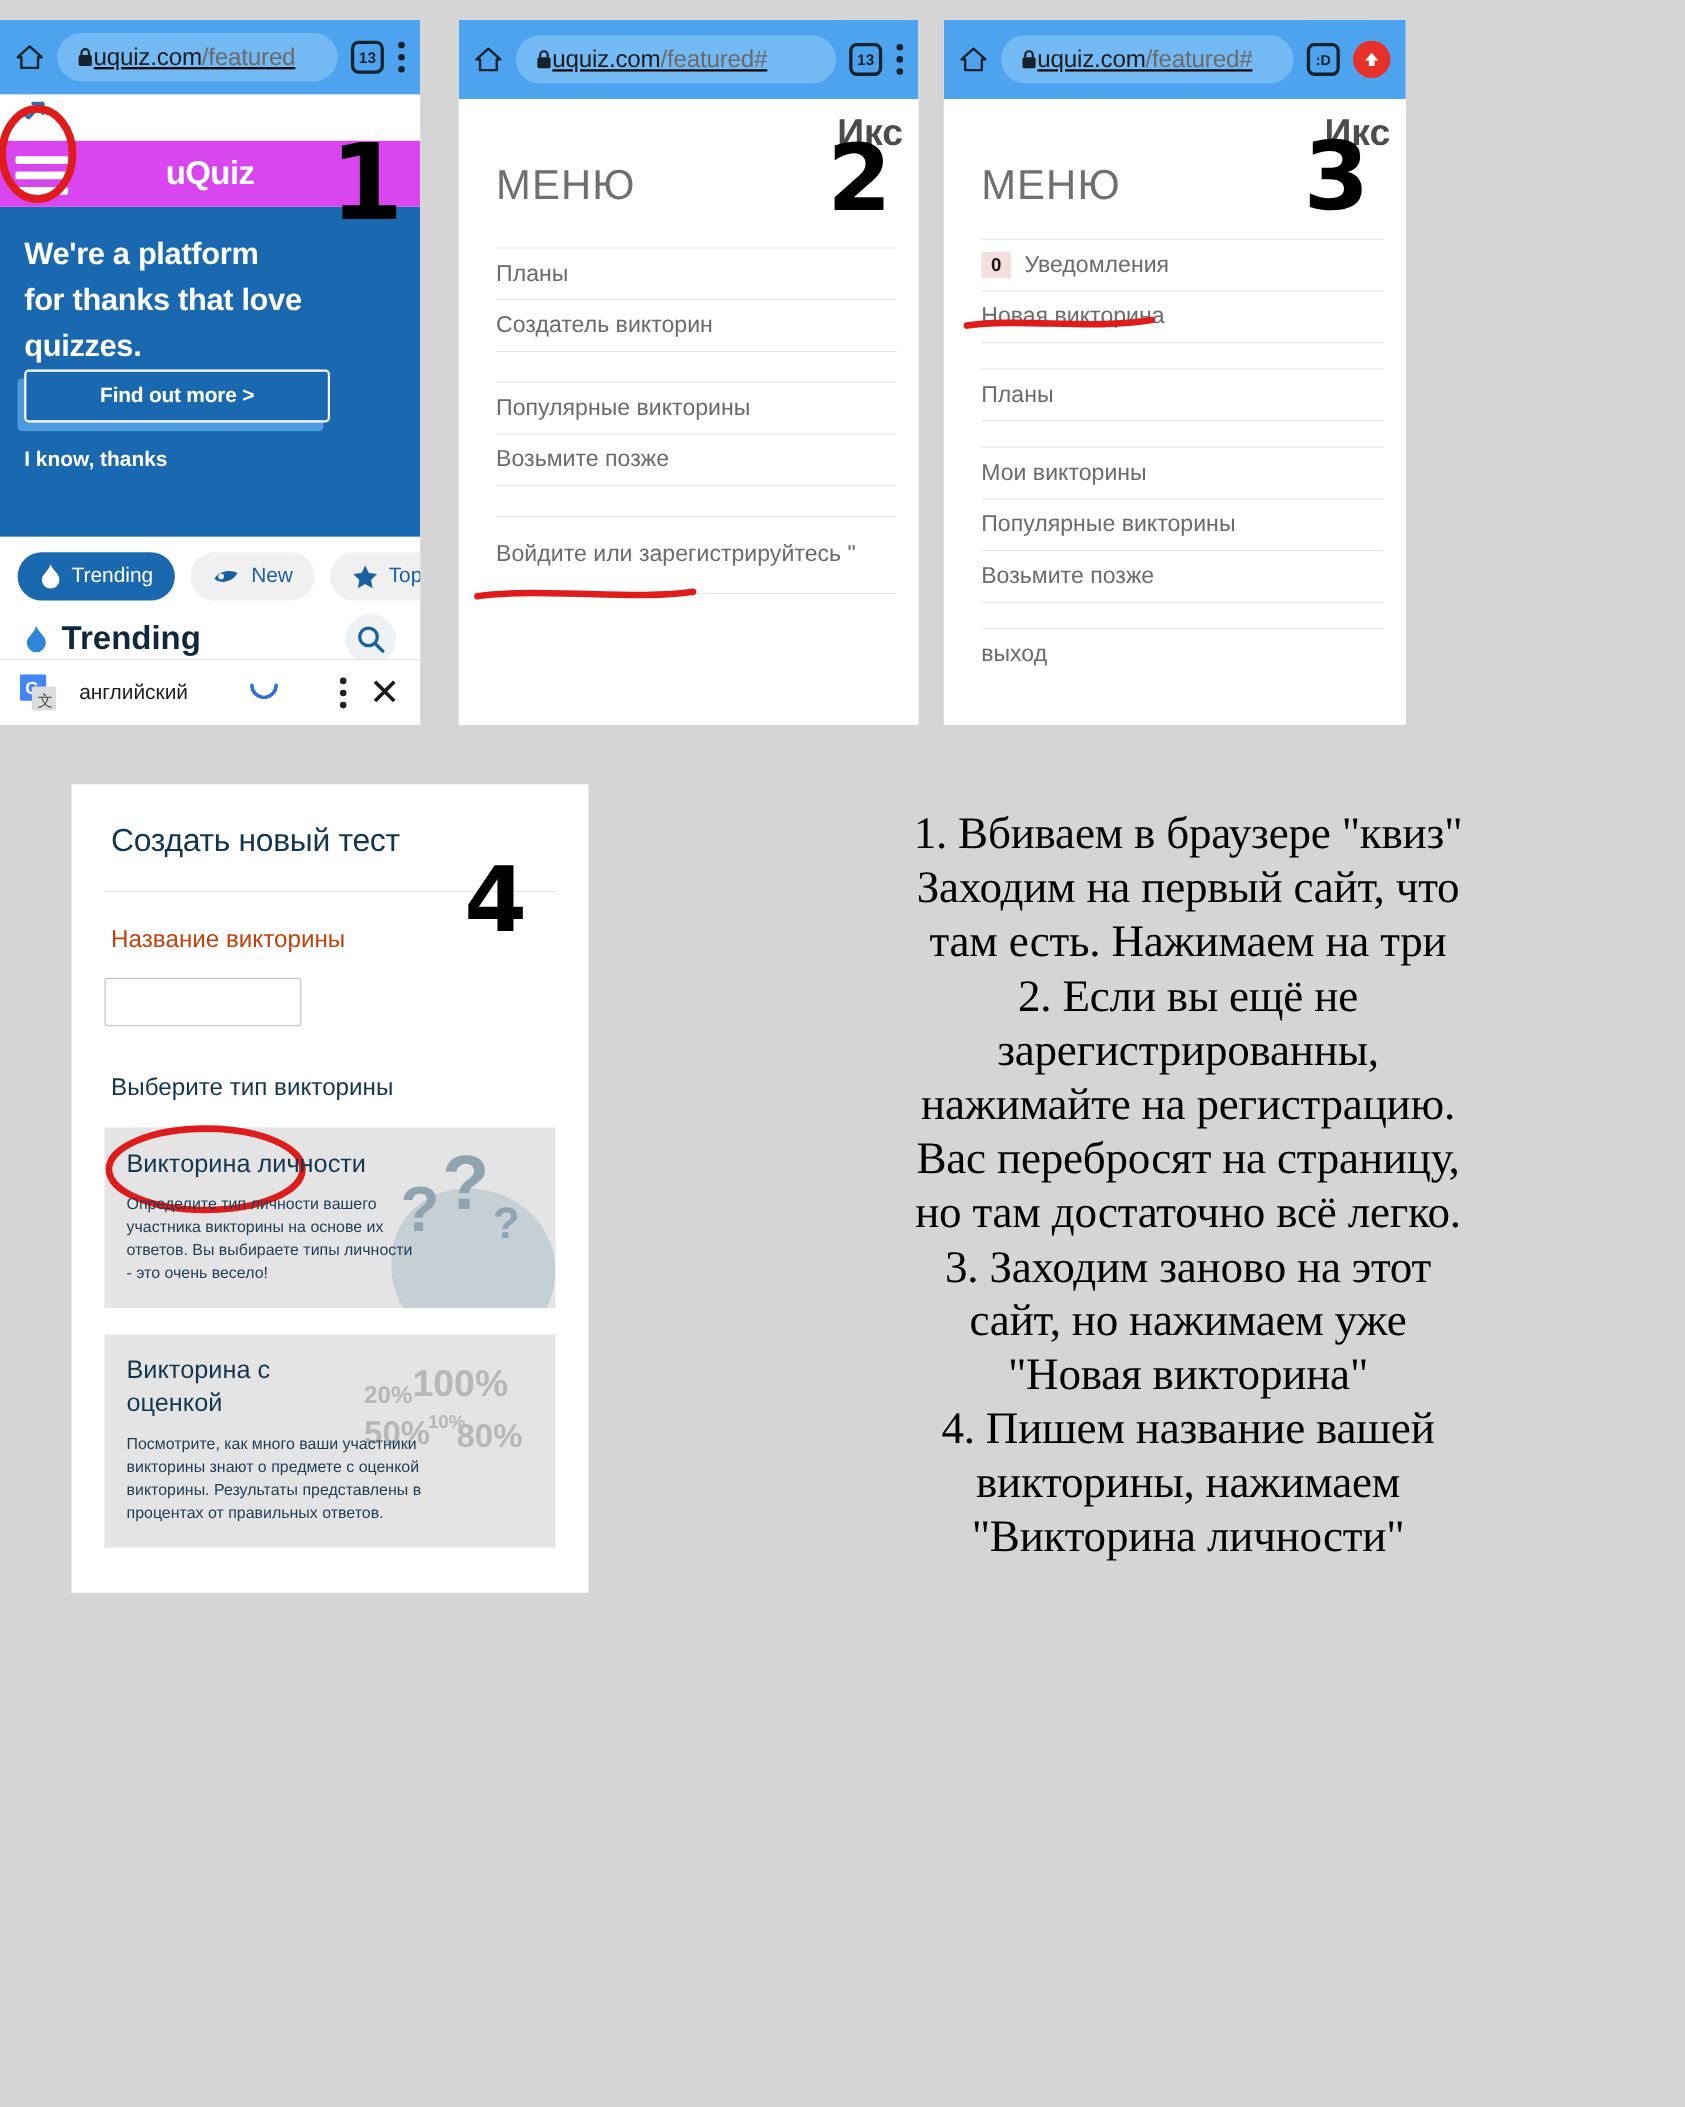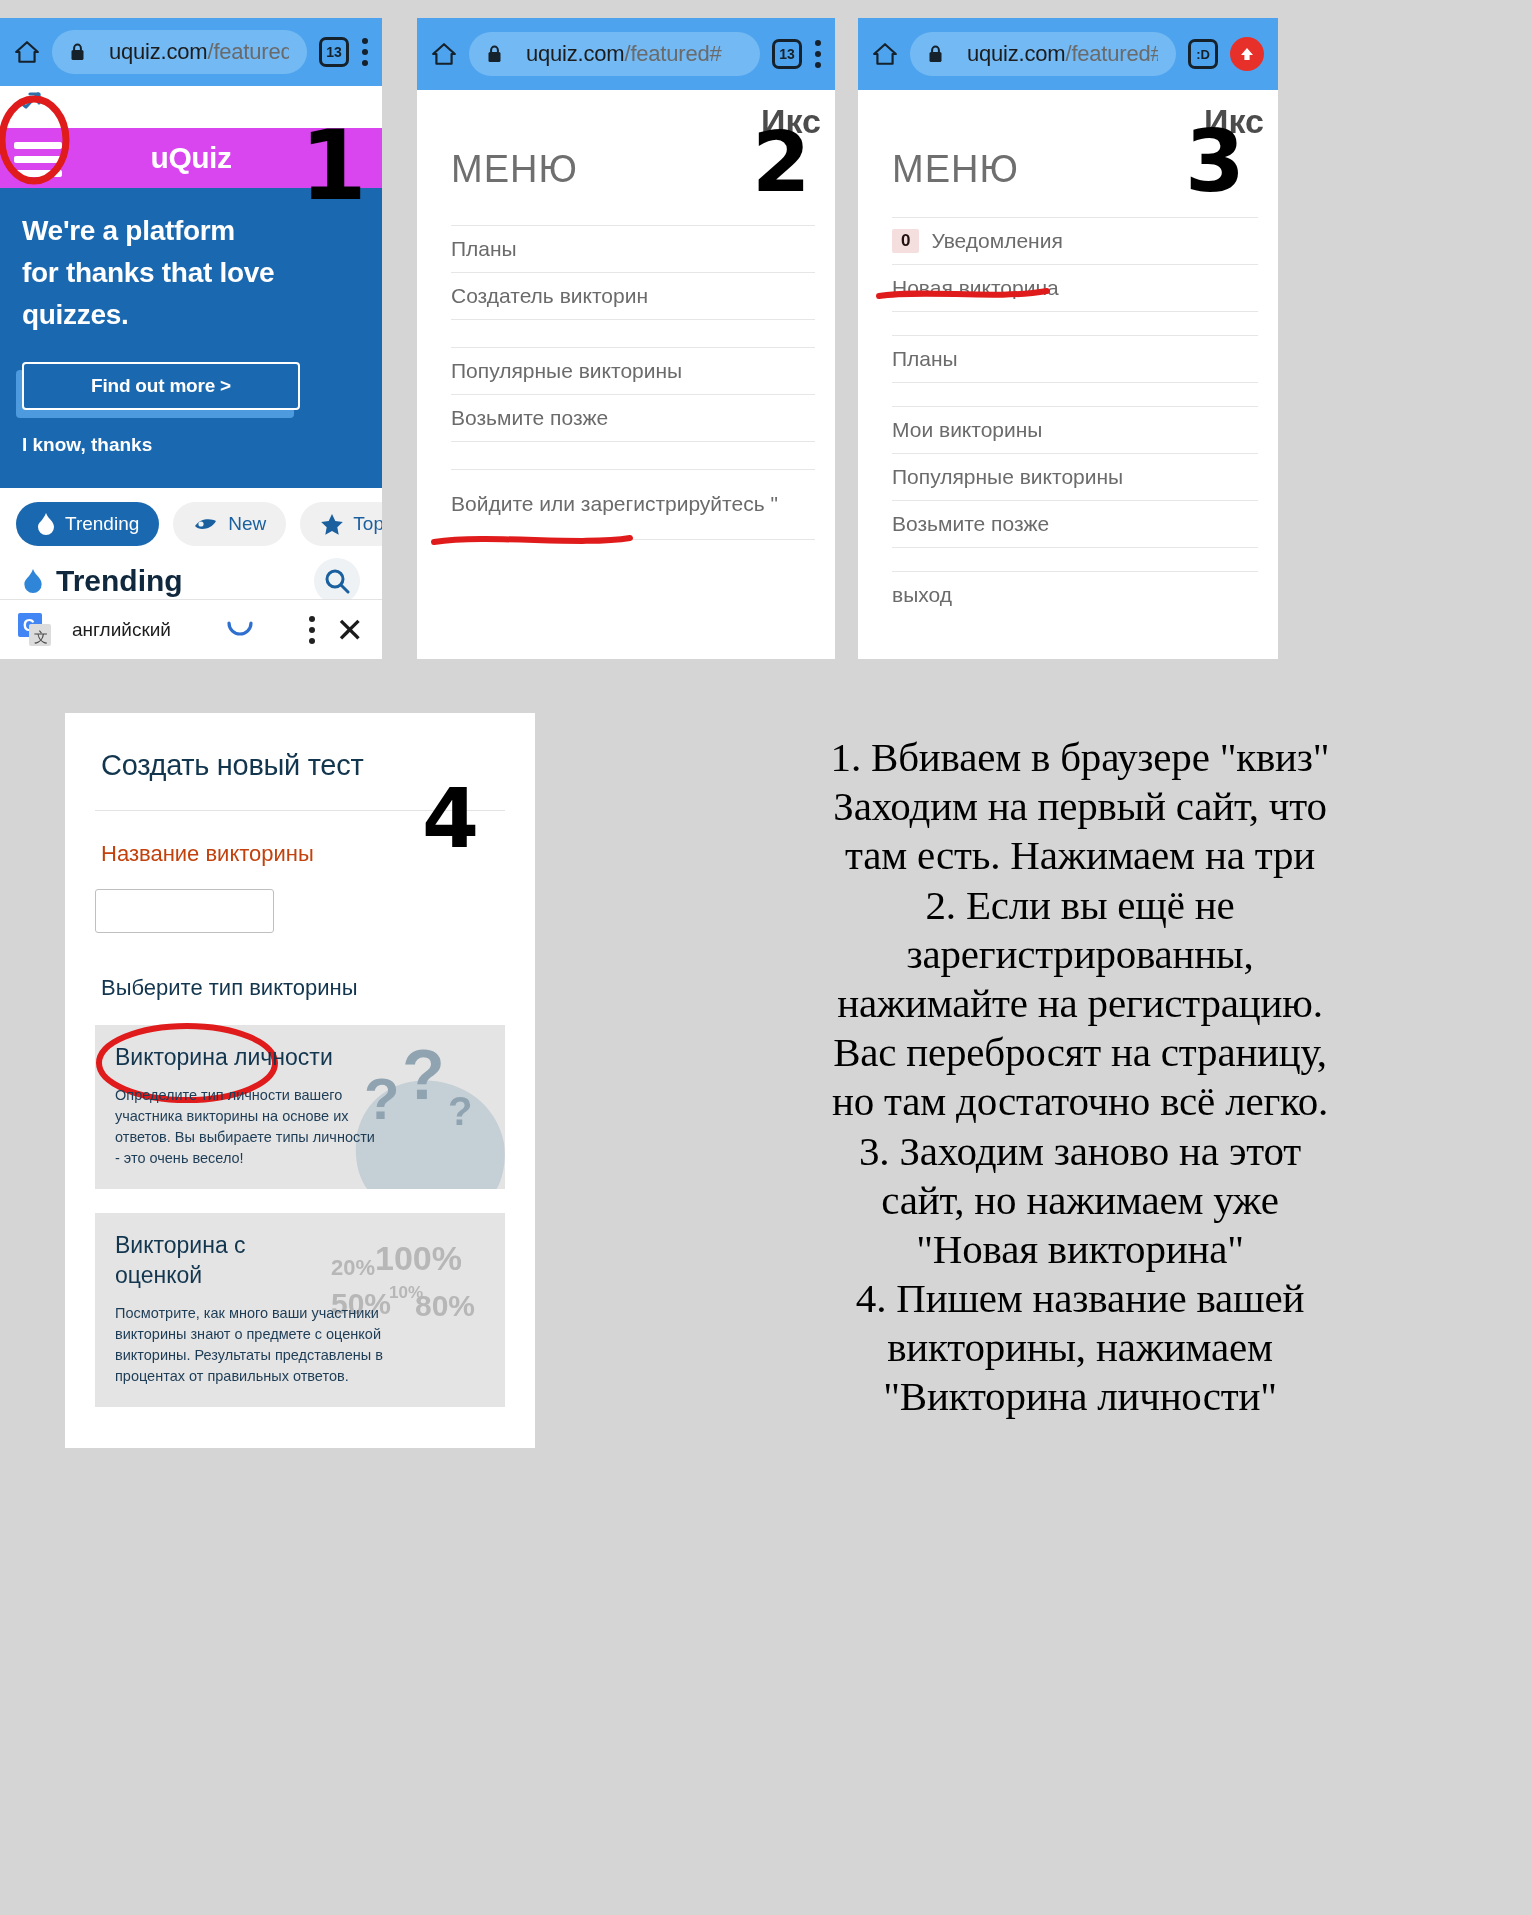--- a/index.html
+++ b/index.html
@@ -15,22 +15,22 @@
   .panel { position: absolute; background:#fff; overflow: hidden; }
 
   
   .chrome {
     background:#4da3ee; display:flex; align-items:center;
     padding: 0 14px; gap: 12px;
   }
   .home-ic { width:26px; height:26px; flex:0 0 auto; }
   .omnibox {
     flex:1 1 auto; background:#73b9f4; border-radius:22px;
-    height:44px; display:flex; align-items:center; gap:24px;
-    padding: 0 18px; min-width:0;
+    height:44px; display:flex; align-items:center; gap:0;
+    padding: 0 18px; min-width:0;text-decoration:underline;
   }
   .lock { width:15px; height:18px; flex:0 0 auto; }
   .url {
     font-size:22px; color:#1c1c1c; white-space:nowrap; overflow:hidden;
     letter-spacing:-.2px;
   }
   .url .dim { color:#6a6a6a; }
   .tabcount {
     flex:0 0 auto; width:30px; height:30px; border:3px solid #15212b;
     border-radius:7px; display:flex; align-items:center; justify-content:center;
@@ -44,21 +44,21 @@
   
   #panel1 { left:0; top:18px; width:382px; height:641px; }
   .p1-whitestrip { height:42px; background:#fff; position:relative; }
   .trend-arrow { position:absolute; left:10px; top:4px; width:34px; height:26px; }
   .p1-navbar { height:60px; background:#d946ef; display:flex; align-items:center; justify-content:center; position:relative;}
   .hamburger { position:absolute; left:14px; top:14px; width:48px; display:flex; flex-direction:column; gap:7px;}
   .hamburger i { display:block; height:7px; border-radius:2px; background:#fff; }
   .brand { color:#fff; font-size:30px; font-weight:bold; letter-spacing:-.5px; }
   .p1-hero { background:#1a69b0; padding: 22px 22px 30px 22px; height:300px; }
   .hero-h { color:#fff; font-size:28px; font-weight:bold; line-height:1.5; letter-spacing:-.3px;}
-  .findout-wrap { position:relative; margin-top:26px; width:278px; }
+  .findout-wrap { position:relative; width:278px; }
   .findout-shadow { position:absolute; left:-6px; top:8px; width:278px; height:48px; background:#4e9ade; border-radius:4px;}
   .findout {
     position:relative; width:278px; height:48px; border:2px solid #fff; border-radius:4px;
     background:#1a69b0; color:#fff; font-size:19px; font-weight:bold;
     display:flex; align-items:center; justify-content:center; letter-spacing:-.2px;
   }
   .iknow { margin-top:24px; color:#fff; font-size:19px; font-weight:bold; }
   .p1-chips { background:#fff; padding:14px 16px 0 16px; display:flex; gap:14px; }
   .chip {
     height:44px; border-radius:22px; display:flex; align-items:center; gap:9px;

